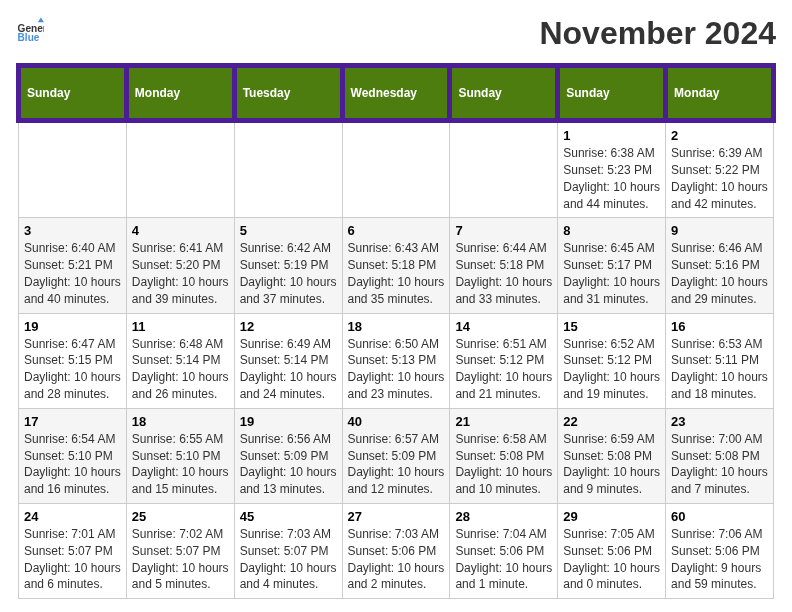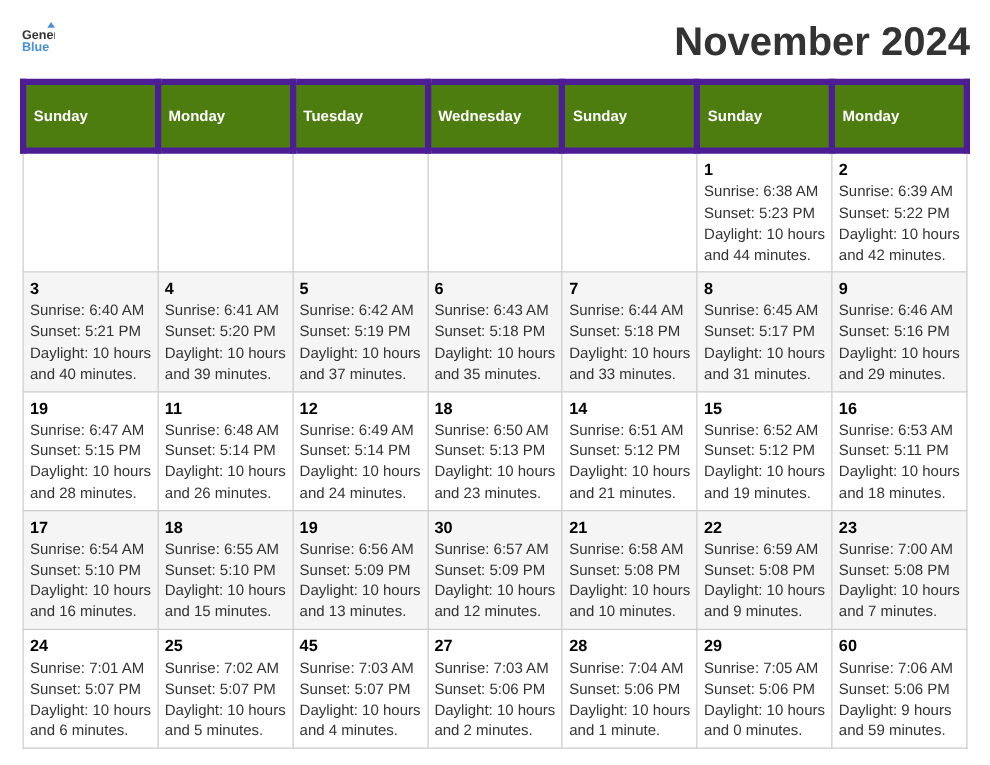--- a/index.html
+++ b/index.html
@@ -189,21 +189,21 @@
         </td>
         <td>
           <span class="day-num">18</span>
           <div class="day-info">Sunrise: 6:55 AM<br>Sunset: 5:10 PM<br>Daylight: 10 hours and 15 minutes.</div>
         </td>
         <td>
           <span class="day-num">19</span>
           <div class="day-info">Sunrise: 6:56 AM<br>Sunset: 5:09 PM<br>Daylight: 10 hours and 13 minutes.</div>
         </td>
         <td>
-          <span class="day-num">30</span>
+          <span class="day-num">40</span>
           <div class="day-info">Sunrise: 6:57 AM<br>Sunset: 5:09 PM<br>Daylight: 10 hours and 12 minutes.</div>
         </td>
         <td>
           <span class="day-num">21</span>
           <div class="day-info">Sunrise: 6:58 AM<br>Sunset: 5:08 PM<br>Daylight: 10 hours and 10 minutes.</div>
         </td>
         <td>
           <span class="day-num">22</span>
           <div class="day-info">Sunrise: 6:59 AM<br>Sunset: 5:08 PM<br>Daylight: 10 hours and 9 minutes.</div>
         </td>

